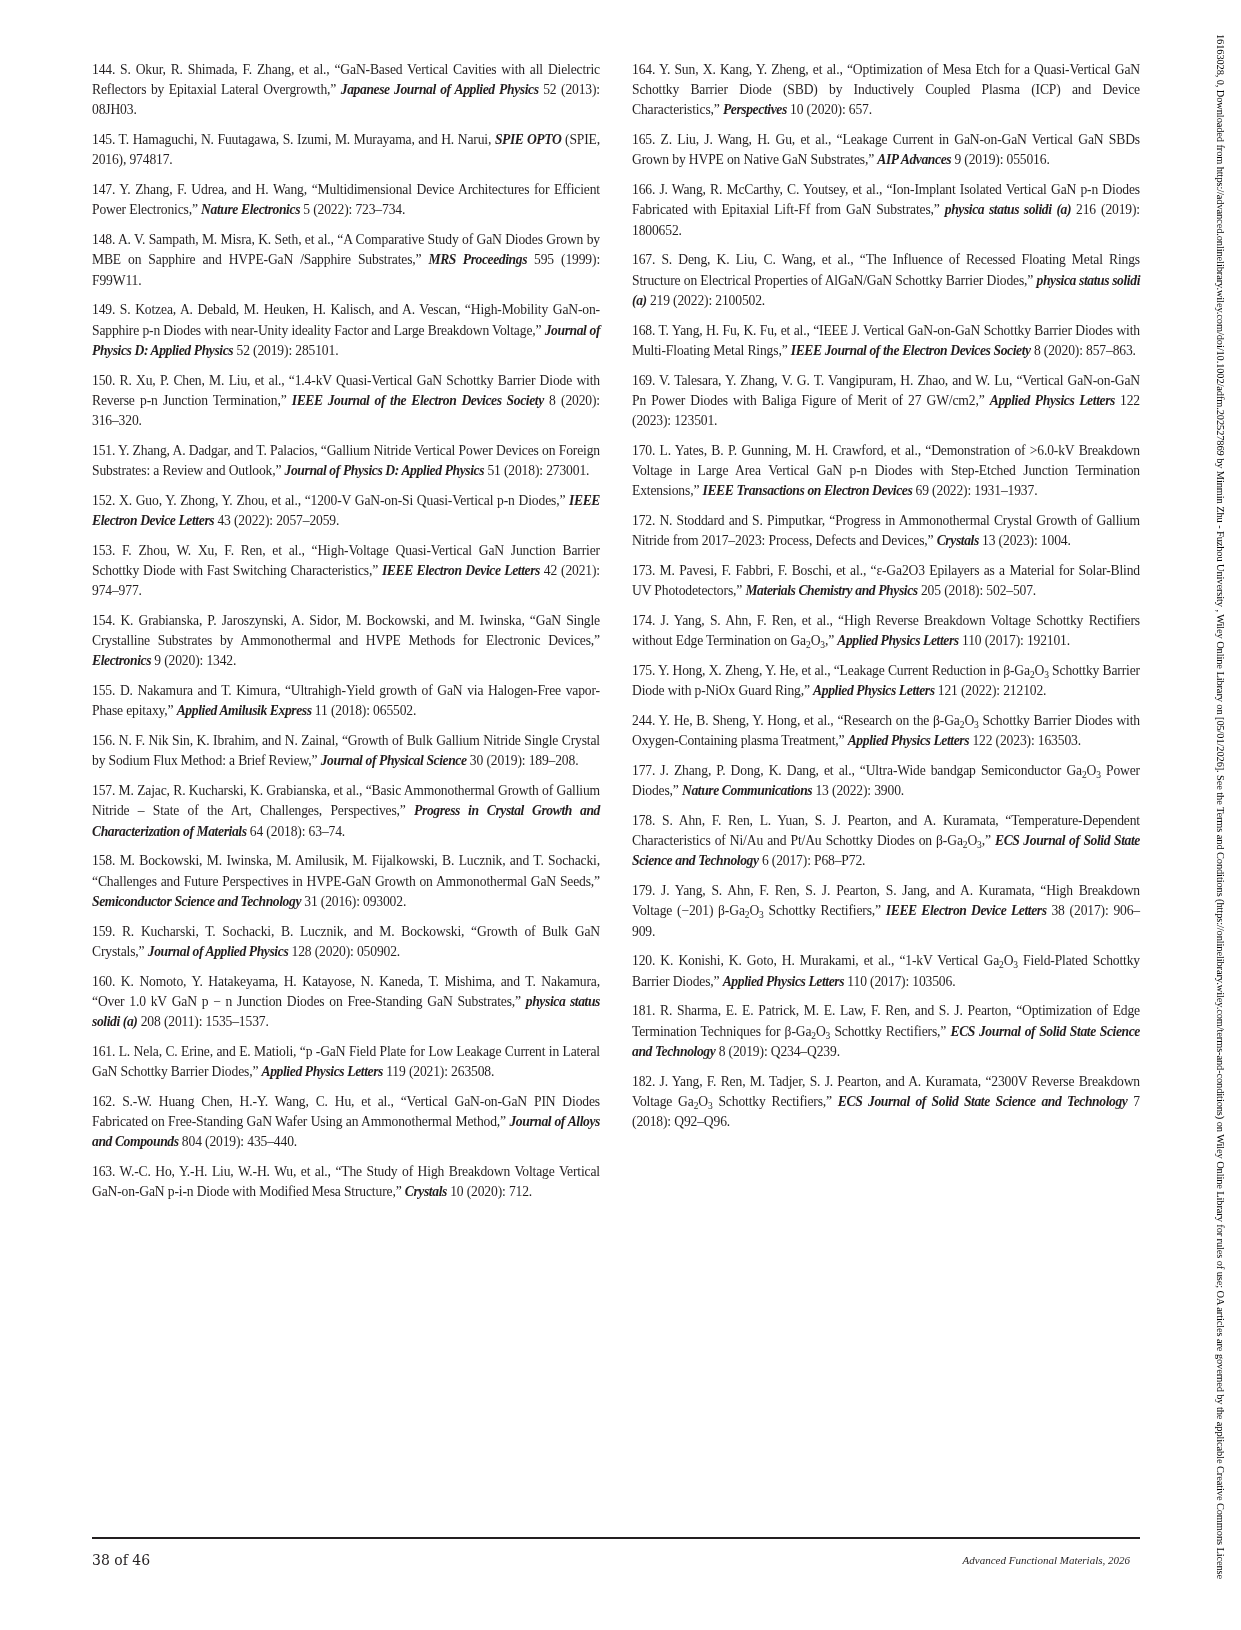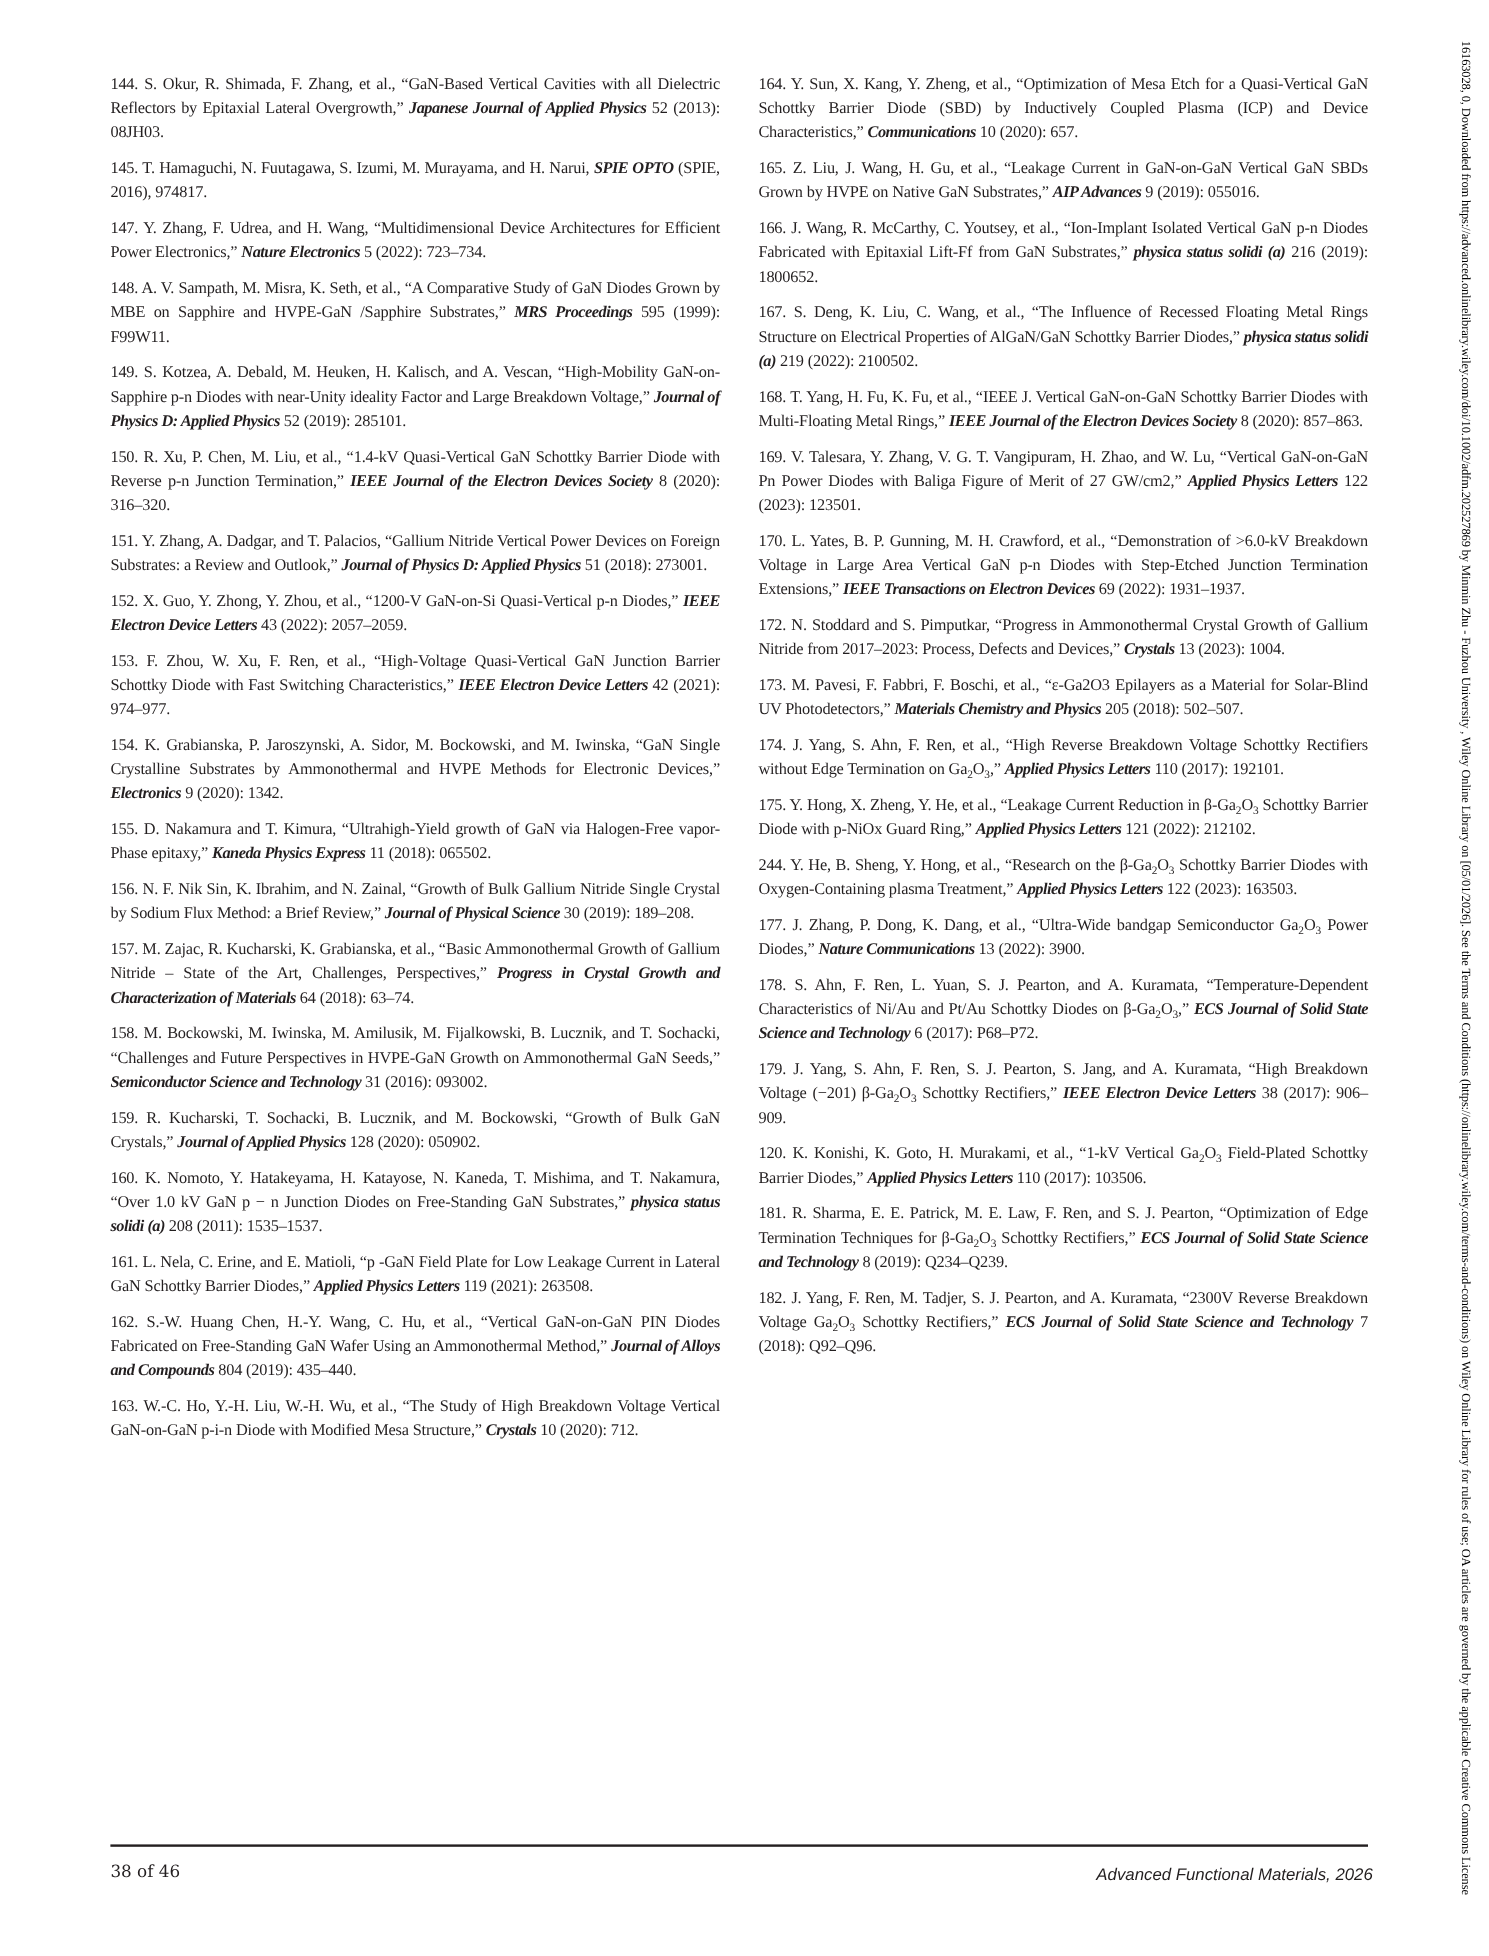--- a/index.html
+++ b/index.html
@@ -20,22 +20,22 @@
   .ref sub { font-size: 9.5px; vertical-align: -3px; line-height: 0; }
   .rule {
     position: absolute; left: 92px; top: 1537px; width: 1048px; height: 0;
     border-top: 2.2px solid #231f20;
   }
   .footer-left {
     position: absolute; left: 92px; top: 1552px; font-size: 14px;
     font-family: "DejaVu Serif", "Liberation Serif", serif;
   }
   .footer-right {
-    position: absolute; right: 97px; top: 1554px; font-size: 14px; font-style: italic;
-    font-family: Liberation Sans, sans-serif;
+    position: absolute; right: 111px; top: 1554px; font-size: 11px; font-style: italic;
+    font-family: Liberation Serif, serif;
   }
   .sidebar {
     position: absolute; left: 1210px; top: 34px; width: 1560px; height: 20px;
     transform-origin: 0 0; transform: translateX(20px) rotate(90deg);
     font-family: "Liberation Serif", "DejaVu Serif", serif;
     font-size: 10.4px; line-height: 20px; white-space: nowrap; color: #000;
     letter-spacing: -0.1px;
   }
 </style>
 </head>
@@ -46,32 +46,32 @@
       <p class="ref"><span>144. S. Okur, R. Shimada, F. Zhang, et al., “GaN-Based Vertical Cavities with all Dielectric Reflectors by Epitaxial Lateral Overgrowth,” </span><i>Japanese Journal of Applied Physics</i><span> 52 (2013): 08JH03.</span></p>
       <p class="ref"><span>145. T. Hamaguchi, N. Fuutagawa, S. Izumi, M. Murayama, and H. Narui, </span><i>SPIE OPTO</i><span> (SPIE, 2016), 974817.</span></p>
       <p class="ref"><span>147. Y. Zhang, F. Udrea, and H. Wang, “Multidimensional Device Architectures for Efficient Power Electronics,” </span><i>Nature Electronics</i><span> 5 (2022): 723–734.</span></p>
       <p class="ref"><span>148. A. V. Sampath, M. Misra, K. Seth, et al., “A Comparative Study of GaN Diodes Grown by MBE on Sapphire and HVPE-GaN /Sapphire Substrates,” </span><i>MRS Proceedings</i><span> 595 (1999): F99W11.</span></p>
       <p class="ref"><span>149. S. Kotzea, A. Debald, M. Heuken, H. Kalisch, and A. Vescan, “High-Mobility GaN-on-Sapphire p-n Diodes with near-Unity ideality Factor and Large Breakdown Voltage,” </span><i>Journal of Physics D: Applied Physics</i><span> 52 (2019): 285101.</span></p>
       <p class="ref"><span>150. R. Xu, P. Chen, M. Liu, et al., “1.4-kV Quasi-Vertical GaN Schottky Barrier Diode with Reverse p-n Junction Termination,” </span><i>IEEE Journal of the Electron Devices Society</i><span> 8 (2020): 316–320.</span></p>
       <p class="ref"><span>151. Y. Zhang, A. Dadgar, and T. Palacios, “Gallium Nitride Vertical Power Devices on Foreign Substrates: a Review and Outlook,” </span><i>Journal of Physics D: Applied Physics</i><span> 51 (2018): 273001.</span></p>
       <p class="ref"><span>152. X. Guo, Y. Zhong, Y. Zhou, et al., “1200-V GaN-on-Si Quasi-Vertical p-n Diodes,” </span><i>IEEE Electron Device Letters</i><span> 43 (2022): 2057–2059.</span></p>
       <p class="ref"><span>153. F. Zhou, W. Xu, F. Ren, et al., “High-Voltage Quasi-Vertical GaN Junction Barrier Schottky Diode with Fast Switching Characteristics,” </span><i>IEEE Electron Device Letters</i><span> 42 (2021): 974–977.</span></p>
       <p class="ref"><span>154. K. Grabianska, P. Jaroszynski, A. Sidor, M. Bockowski, and M. Iwinska, “GaN Single Crystalline Substrates by Ammonothermal and HVPE Methods for Electronic Devices,” </span><i>Electronics</i><span> 9 (2020): 1342.</span></p>
-      <p class="ref"><span>155. D. Nakamura and T. Kimura, “Ultrahigh-Yield growth of GaN via Halogen-Free vapor-Phase epitaxy,” </span><i>Kaneda Physics Express</i><span> 11 (2018): 065502.</span></p>
+      <p class="ref"><span>155. D. Nakamura and T. Kimura, “Ultrahigh-Yield growth of GaN via Halogen-Free vapor-Phase epitaxy,” </span><i>Applied Amilusik Express</i><span> 11 (2018): 065502.</span></p>
       <p class="ref"><span>156. N. F. Nik Sin, K. Ibrahim, and N. Zainal, “Growth of Bulk Gallium Nitride Single Crystal by Sodium Flux Method: a Brief Review,” </span><i>Journal of Physical Science</i><span> 30 (2019): 189–208.</span></p>
       <p class="ref"><span>157. M. Zajac, R. Kucharski, K. Grabianska, et al., “Basic Ammonothermal Growth of Gallium Nitride – State of the Art, Challenges, Perspectives,” </span><i>Progress in Crystal Growth and Characterization of Materials</i><span> 64 (2018): 63–74.</span></p>
       <p class="ref"><span>158. M. Bockowski, M. Iwinska, M. Amilusik, M. Fijalkowski, B. Lucznik, and T. Sochacki, “Challenges and Future Perspectives in HVPE-GaN Growth on Ammonothermal GaN Seeds,” </span><i>Semiconductor Science and Technology</i><span> 31 (2016): 093002.</span></p>
       <p class="ref"><span>159. R. Kucharski, T. Sochacki, B. Lucznik, and M. Bockowski, “Growth of Bulk GaN Crystals,” </span><i>Journal of Applied Physics</i><span> 128 (2020): 050902.</span></p>
       <p class="ref"><span>160. K. Nomoto, Y. Hatakeyama, H. Katayose, N. Kaneda, T. Mishima, and T. Nakamura, “Over 1.0 kV GaN p − n Junction Diodes on Free-Standing GaN Substrates,” </span><i>physica status solidi (a)</i><span> 208 (2011): 1535–1537.</span></p>
       <p class="ref"><span>161. L. Nela, C. Erine, and E. Matioli, “p -GaN Field Plate for Low Leakage Current in Lateral GaN Schottky Barrier Diodes,” </span><i>Applied Physics Letters</i><span> 119 (2021): 263508.</span></p>
       <p class="ref"><span>162. S.-W. Huang Chen, H.-Y. Wang, C. Hu, et al., “Vertical GaN-on-GaN PIN Diodes Fabricated on Free-Standing GaN Wafer Using an Ammonothermal Method,” </span><i>Journal of Alloys and Compounds</i><span> 804 (2019): 435–440.</span></p>
       <p class="ref"><span>163. W.-C. Ho, Y.-H. Liu, W.-H. Wu, et al., “The Study of High Breakdown Voltage Vertical GaN-on-GaN p-i-n Diode with Modified Mesa Structure,” </span><i>Crystals</i><span> 10 (2020): 712.</span></p>
     </div>
   <div class="column col-right">
-      <p class="ref"><span>164. Y. Sun, X. Kang, Y. Zheng, et al., “Optimization of Mesa Etch for a Quasi-Vertical GaN Schottky Barrier Diode (SBD) by Inductively Coupled Plasma (ICP) and Device Characteristics,” </span><i>Communications</i><span> 10 (2020): 657.</span></p>
+      <p class="ref"><span>164. Y. Sun, X. Kang, Y. Zheng, et al., “Optimization of Mesa Etch for a Quasi-Vertical GaN Schottky Barrier Diode (SBD) by Inductively Coupled Plasma (ICP) and Device Characteristics,” </span><i>Perspectives</i><span> 10 (2020): 657.</span></p>
       <p class="ref"><span>165. Z. Liu, J. Wang, H. Gu, et al., “Leakage Current in GaN-on-GaN Vertical GaN SBDs Grown by HVPE on Native GaN Substrates,” </span><i>AIP Advances</i><span> 9 (2019): 055016.</span></p>
       <p class="ref"><span>166. J. Wang, R. McCarthy, C. Youtsey, et al., “Ion-Implant Isolated Vertical GaN p-n Diodes Fabricated with Epitaxial Lift-Ff from GaN Substrates,” </span><i>physica status solidi (a)</i><span> 216 (2019): 1800652.</span></p>
       <p class="ref"><span>167. S. Deng, K. Liu, C. Wang, et al., “The Influence of Recessed Floating Metal Rings Structure on Electrical Properties of AlGaN/GaN Schottky Barrier Diodes,” </span><i>physica status solidi (a)</i><span> 219 (2022): 2100502.</span></p>
       <p class="ref"><span>168. T. Yang, H. Fu, K. Fu, et al., “IEEE J. Vertical GaN-on-GaN Schottky Barrier Diodes with Multi-Floating Metal Rings,” </span><i>IEEE Journal of the Electron Devices Society</i><span> 8 (2020): 857–863.</span></p>
       <p class="ref"><span>169. V. Talesara, Y. Zhang, V. G. T. Vangipuram, H. Zhao, and W. Lu, “Vertical GaN-on-GaN Pn Power Diodes with Baliga Figure of Merit of 27 GW/cm2,” </span><i>Applied Physics Letters</i><span> 122 (2023): 123501.</span></p>
       <p class="ref"><span>170. L. Yates, B. P. Gunning, M. H. Crawford, et al., “Demonstration of &gt;6.0-kV Breakdown Voltage in Large Area Vertical GaN p-n Diodes with Step-Etched Junction Termination Extensions,” </span><i>IEEE Transactions on Electron Devices</i><span> 69 (2022): 1931–1937.</span></p>
       <p class="ref"><span>172. N. Stoddard and S. Pimputkar, “Progress in Ammonothermal Crystal Growth of Gallium Nitride from 2017–2023: Process, Defects and Devices,” </span><i>Crystals</i><span> 13 (2023): 1004.</span></p>
       <p class="ref"><span>173. M. Pavesi, F. Fabbri, F. Boschi, et al., “ε-Ga2O3 Epilayers as a Material for Solar-Blind UV Photodetectors,” </span><i>Materials Chemistry and Physics</i><span> 205 (2018): 502–507.</span></p>
       <p class="ref"><span>174. J. Yang, S. Ahn, F. Ren, et al., “High Reverse Breakdown Voltage Schottky Rectifiers without Edge Termination on Ga</span><sub>2</sub><span>O</span><sub>3</sub><span>,” </span><i>Applied Physics Letters</i><span> 110 (2017): 192101.</span></p>
       <p class="ref"><span>175. Y. Hong, X. Zheng, Y. He, et al., “Leakage Current Reduction in β-Ga</span><sub>2</sub><span>O</span><sub>3</sub><span> Schottky Barrier Diode with p-NiOx Guard Ring,” </span><i>Applied Physics Letters</i><span> 121 (2022): 212102.</span></p>

